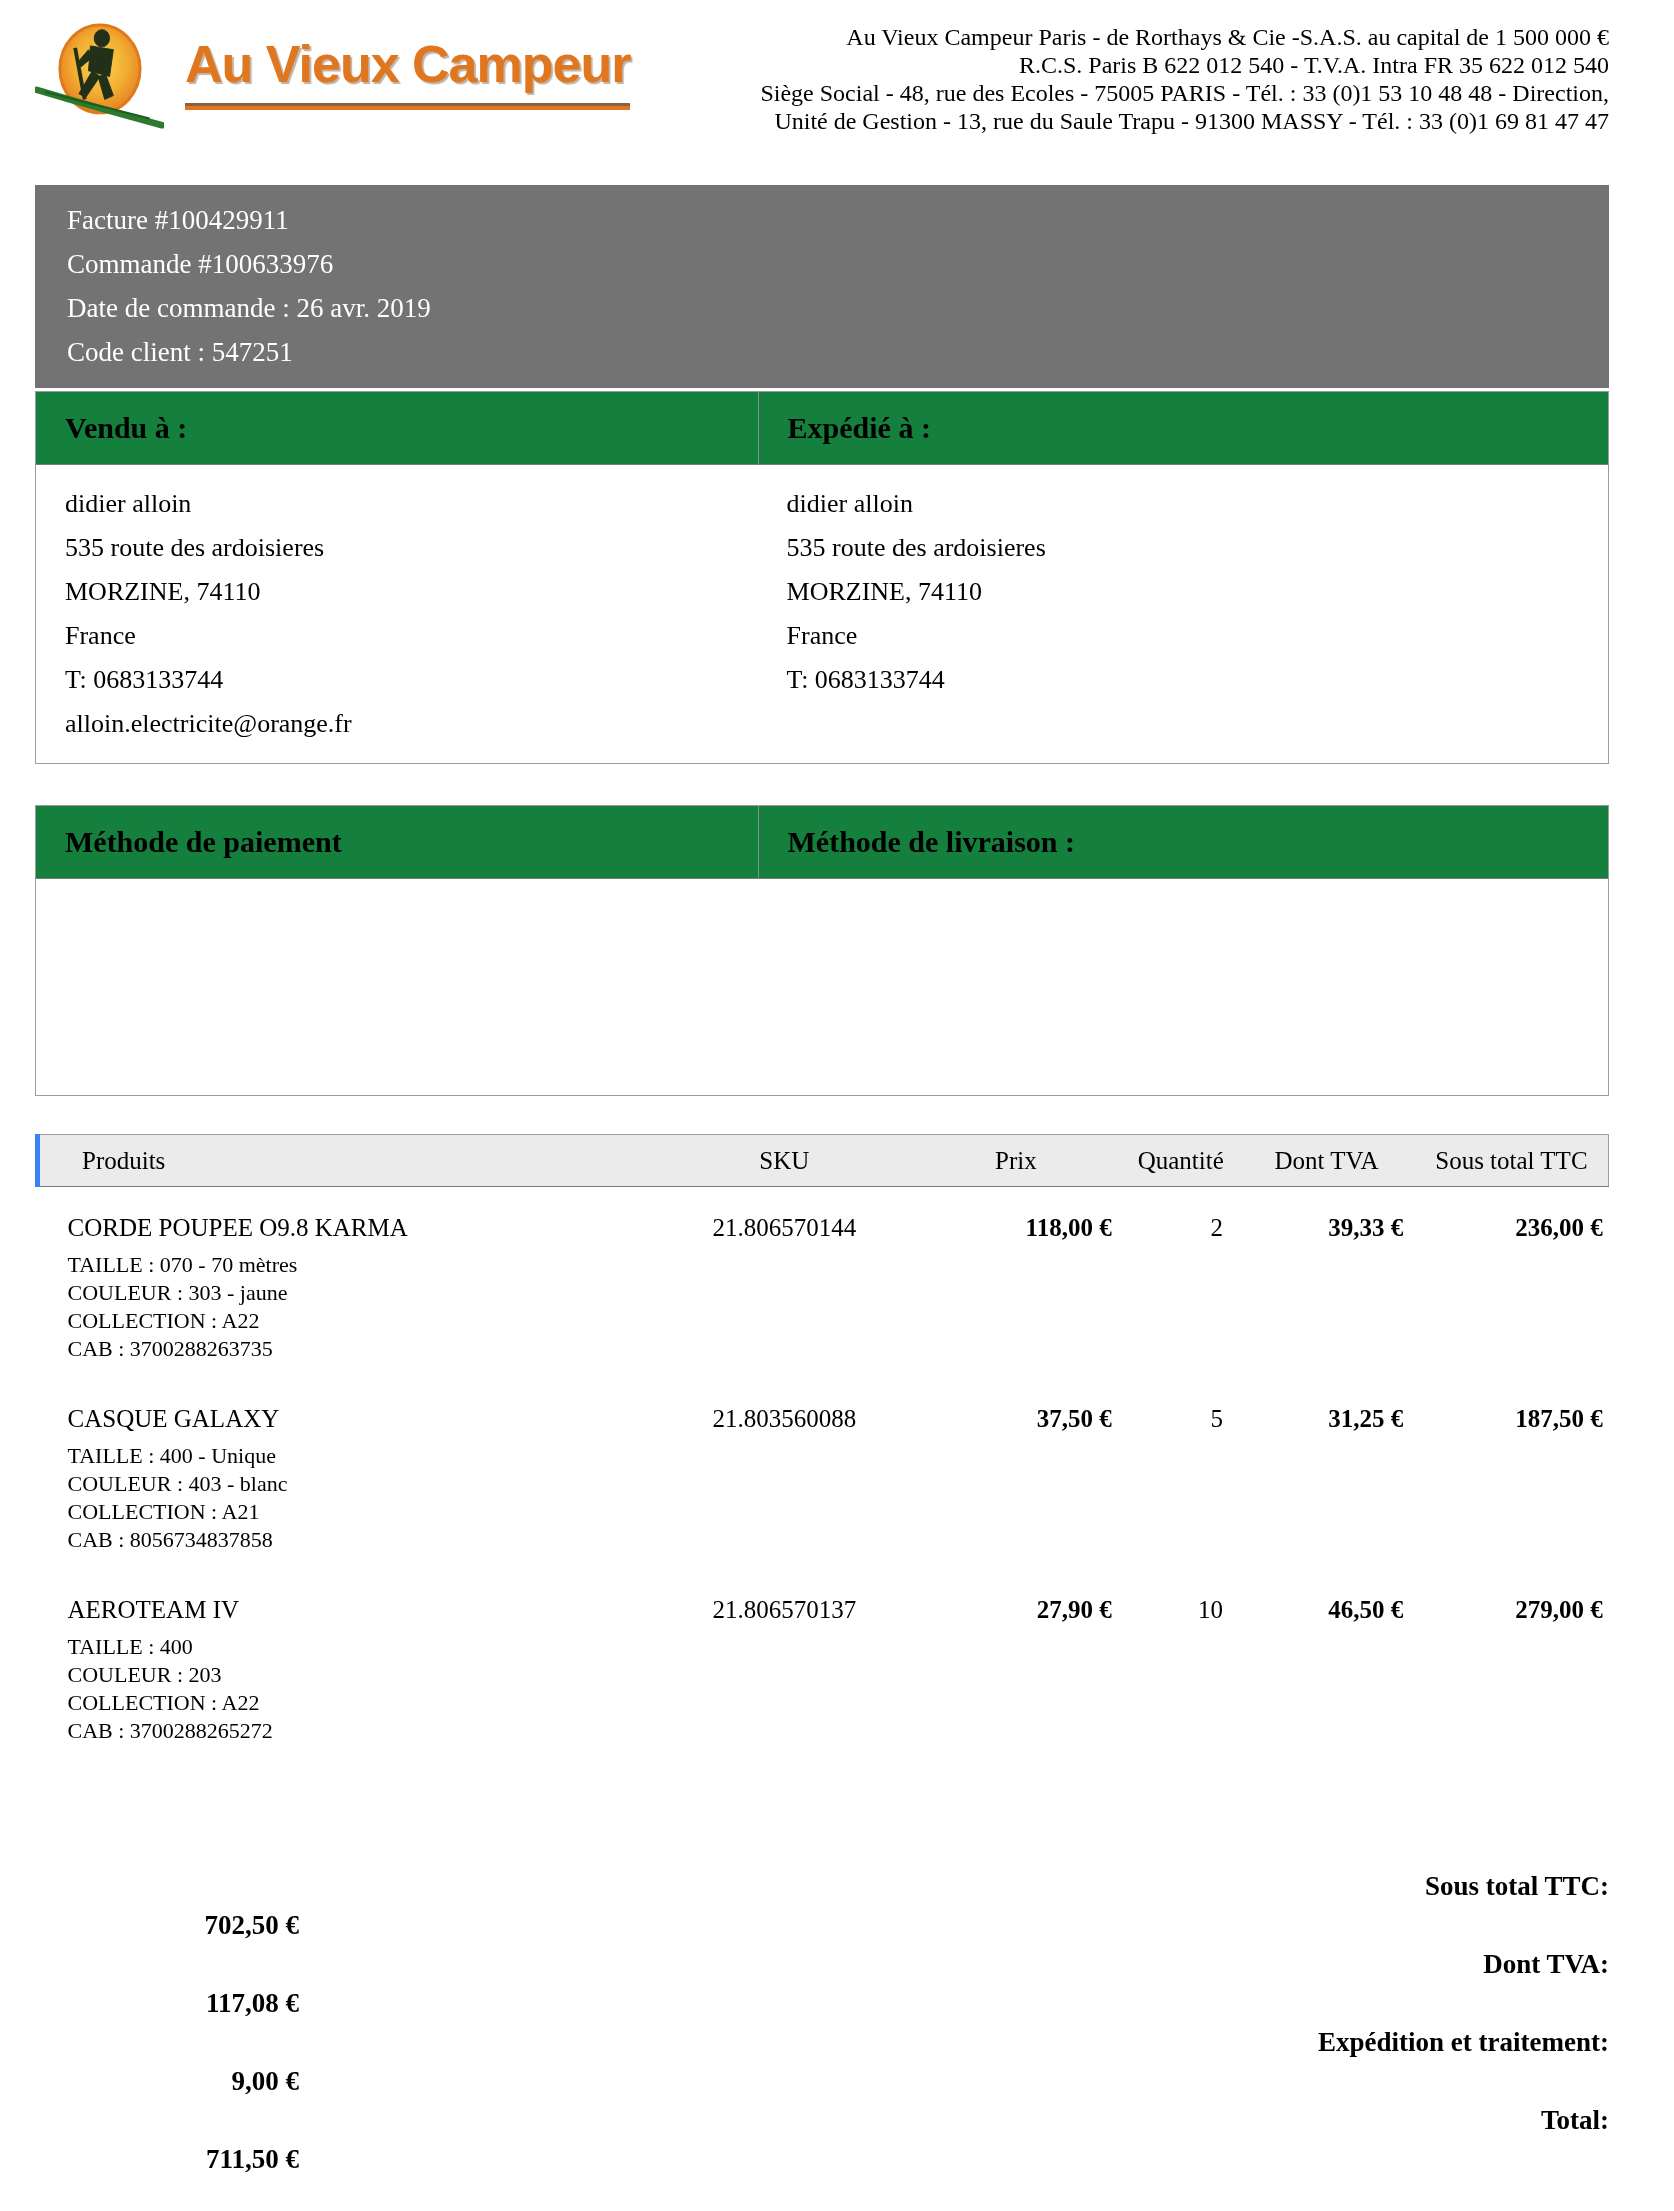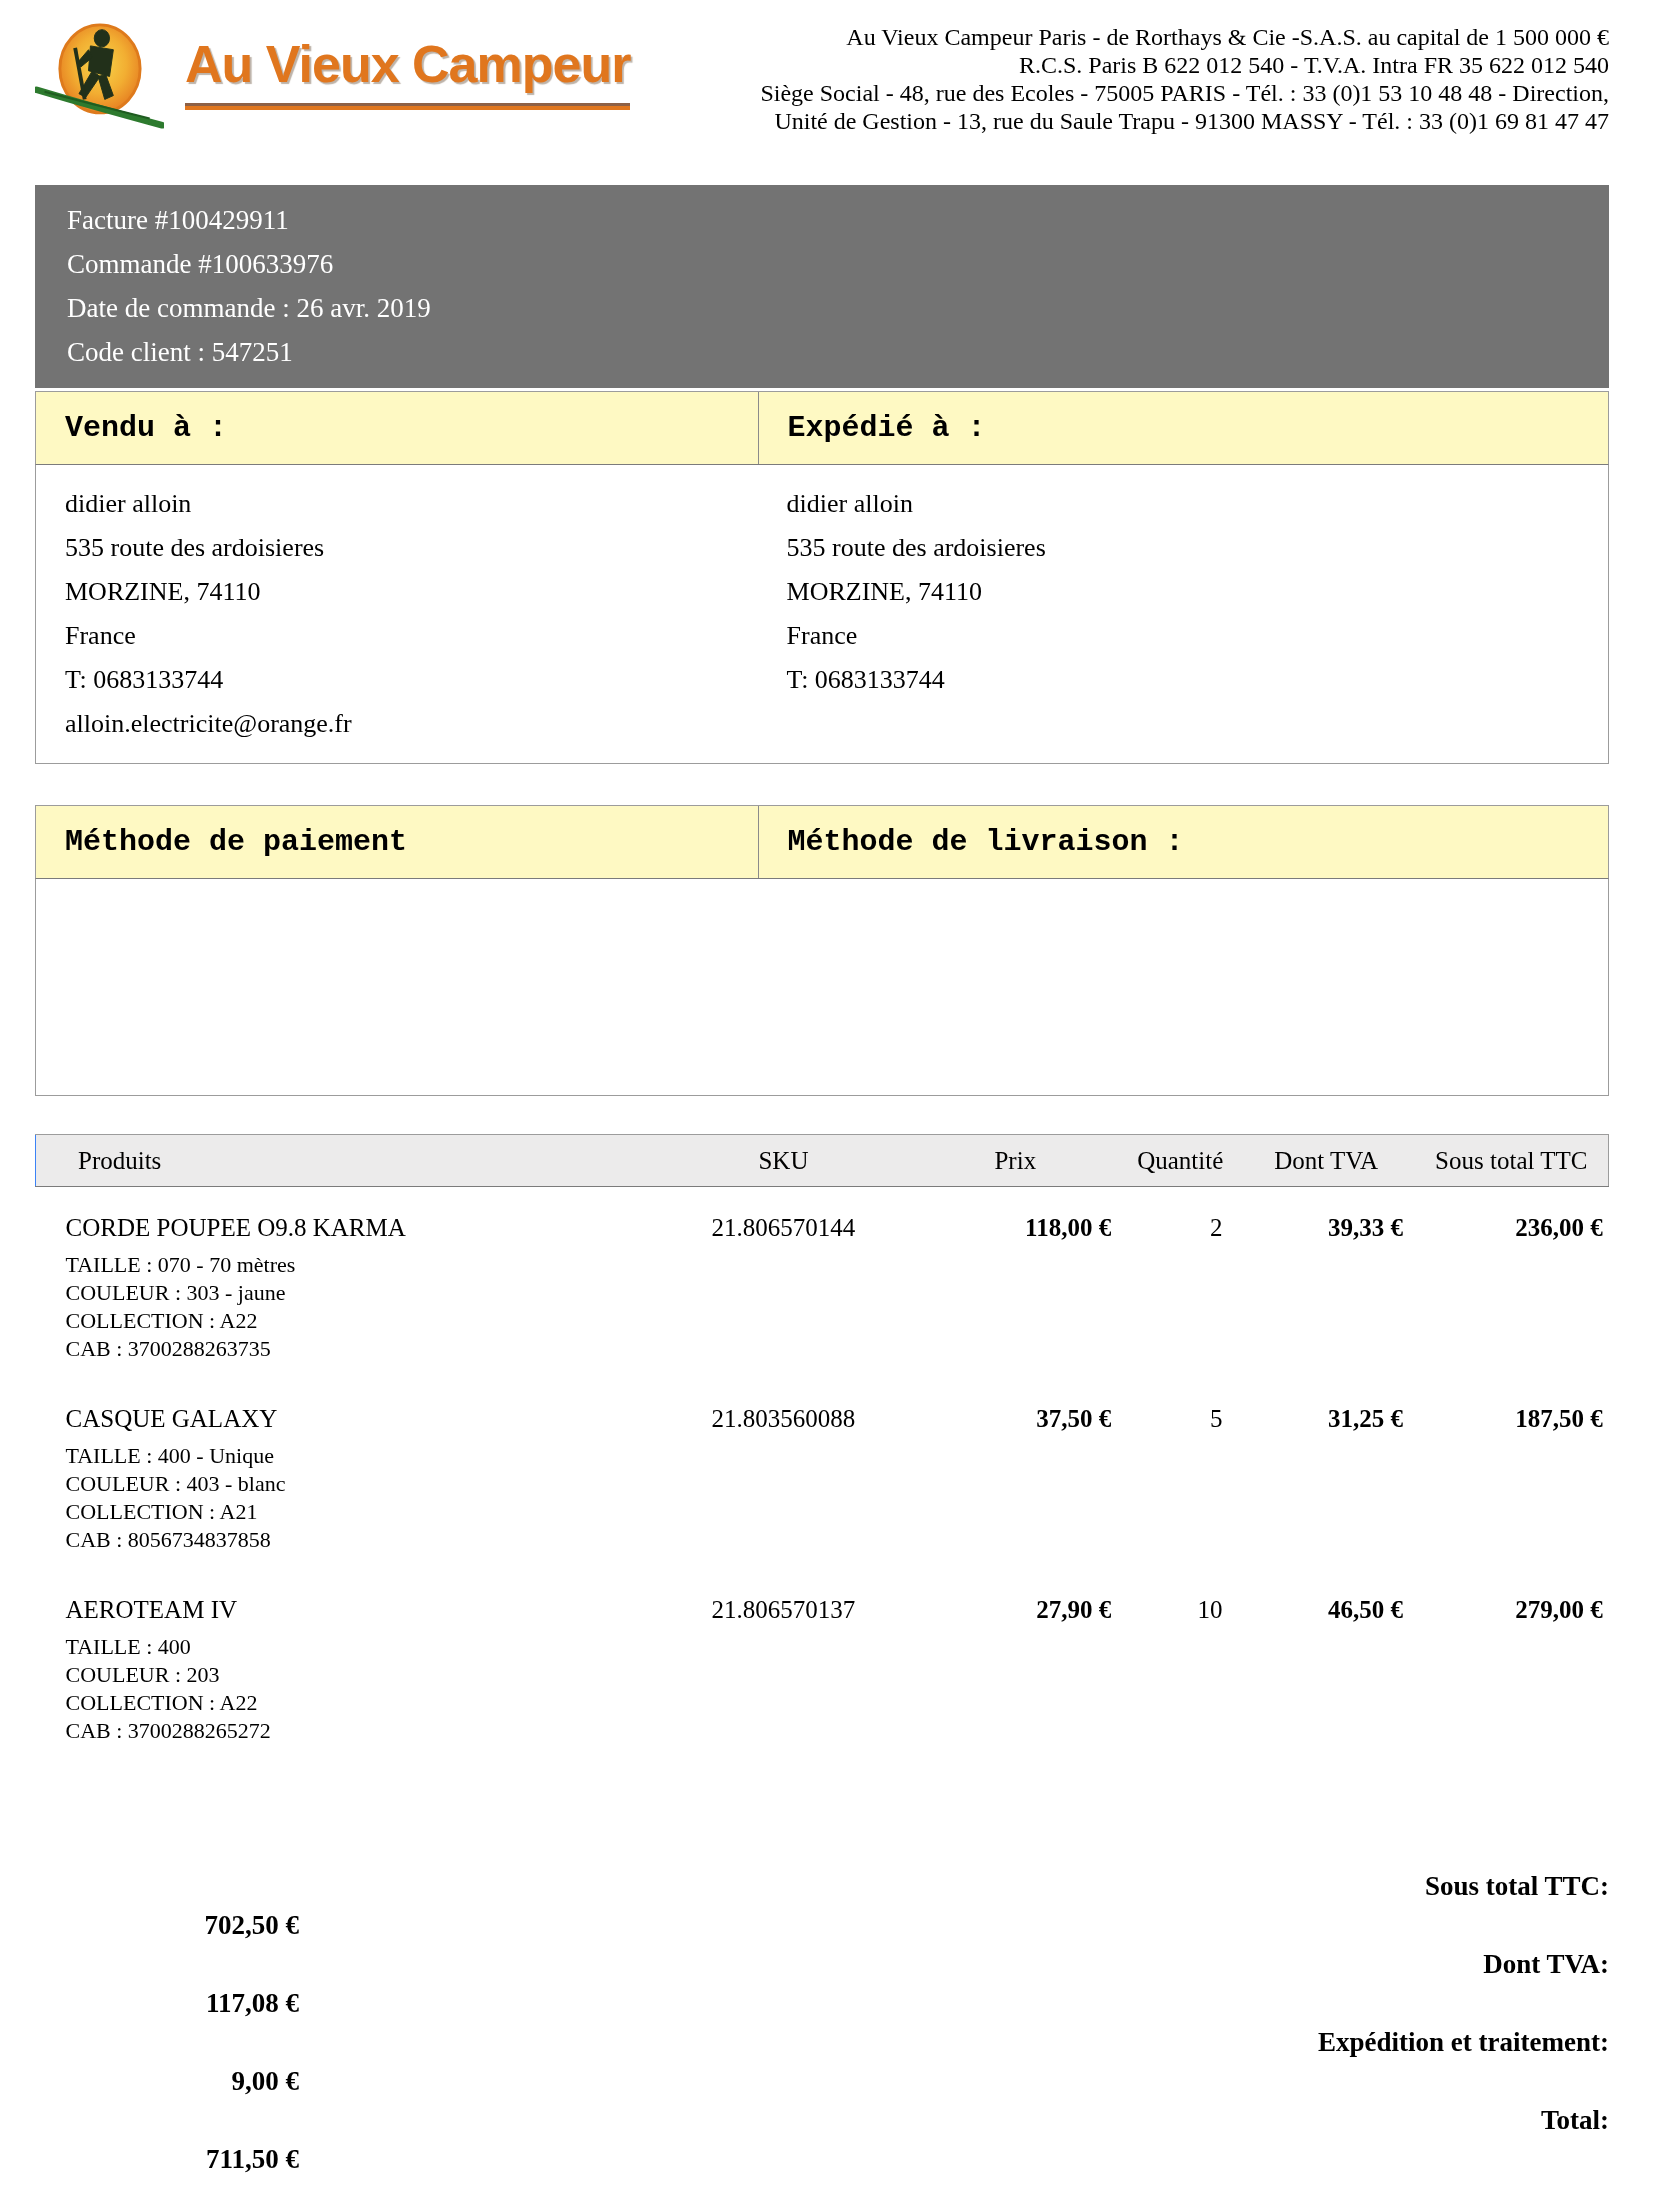--- a/index.html
+++ b/index.html
@@ -35,45 +35,44 @@
     background: #737373; color: #ffffff;
     padding: 13.4px 32px;
     display: flex; justify-content: space-between; align-items: flex-start;
     font-size: 27px; line-height: 44px; flex-direction: column;
   }
 
   
   .info-box { margin-top: 3.8px; }
   .box-header {
     display: grid; grid-template-columns: 45.9% 54.1%;
-    background: #fef9c3;
+    background: #15803d;
     border: 1px solid #9c9c9c;
     border-bottom: 1.9px solid #7b7b7b;
-    font-family: Liberation Mono, monospace;
   }
   .box-header > div { padding: 19px 29px; font-weight: bold; font-size: 30px; }
   .box-header > div + div { border-left: 1.9px solid #8b8b8b; }
   .box-body {
     display: grid; grid-template-columns: 45.9% 54.1%;
     border: 1px solid #9c9c9c; border-top: none;
     font-size: 26px; line-height: 44px;
   }
   .box-body > div { padding: 17px 29px; }
   .addr-line { min-height: 44px; }
   .method-box { margin-top: 41px; }
   .method-box .box-body > div { min-height: 216px; }
 
   
   .items { margin-top: 38px; width: 100%; border-collapse: collapse; }
   .items thead th {
     background: #ECEBEB; font-weight: normal; font-size: 25px;
     padding: 11.5px 9.6px; text-align: center;
     border-top: 1px solid #9c9c9c; border-bottom: 1.9px solid #7b7b7b;
   }
-  .items thead th:first-child { border-left: 1px solid #3b82f6; text-align: left; padding-left: 42px; }
+  .items thead th:first-child { border-left: 5px solid #3b82f6; text-align: left; padding-left: 42px; }
   .items thead th:last-child  { border-right: 1px solid #9c9c9c; }
   .items tbody td { vertical-align: top; padding-top: 27px; padding-bottom: 15.3px; font-size: 25px; }
   td.c-name { padding-left: 30px; }
   .prod-name { font-size: 25px; margin-bottom: 8.6px; }
   .prod-detail { font-size: 22px; line-height: 28px; }
   td.c-sku { text-align: center; }
   td.c-price, td.c-tva, td.c-sub { text-align: right; font-weight: bold; }
   td.c-price { padding-right: 11.5px; }
   td.c-tva   { padding-right: 11.5px; }
   td.c-sub   { padding-right: 5.7px; }

